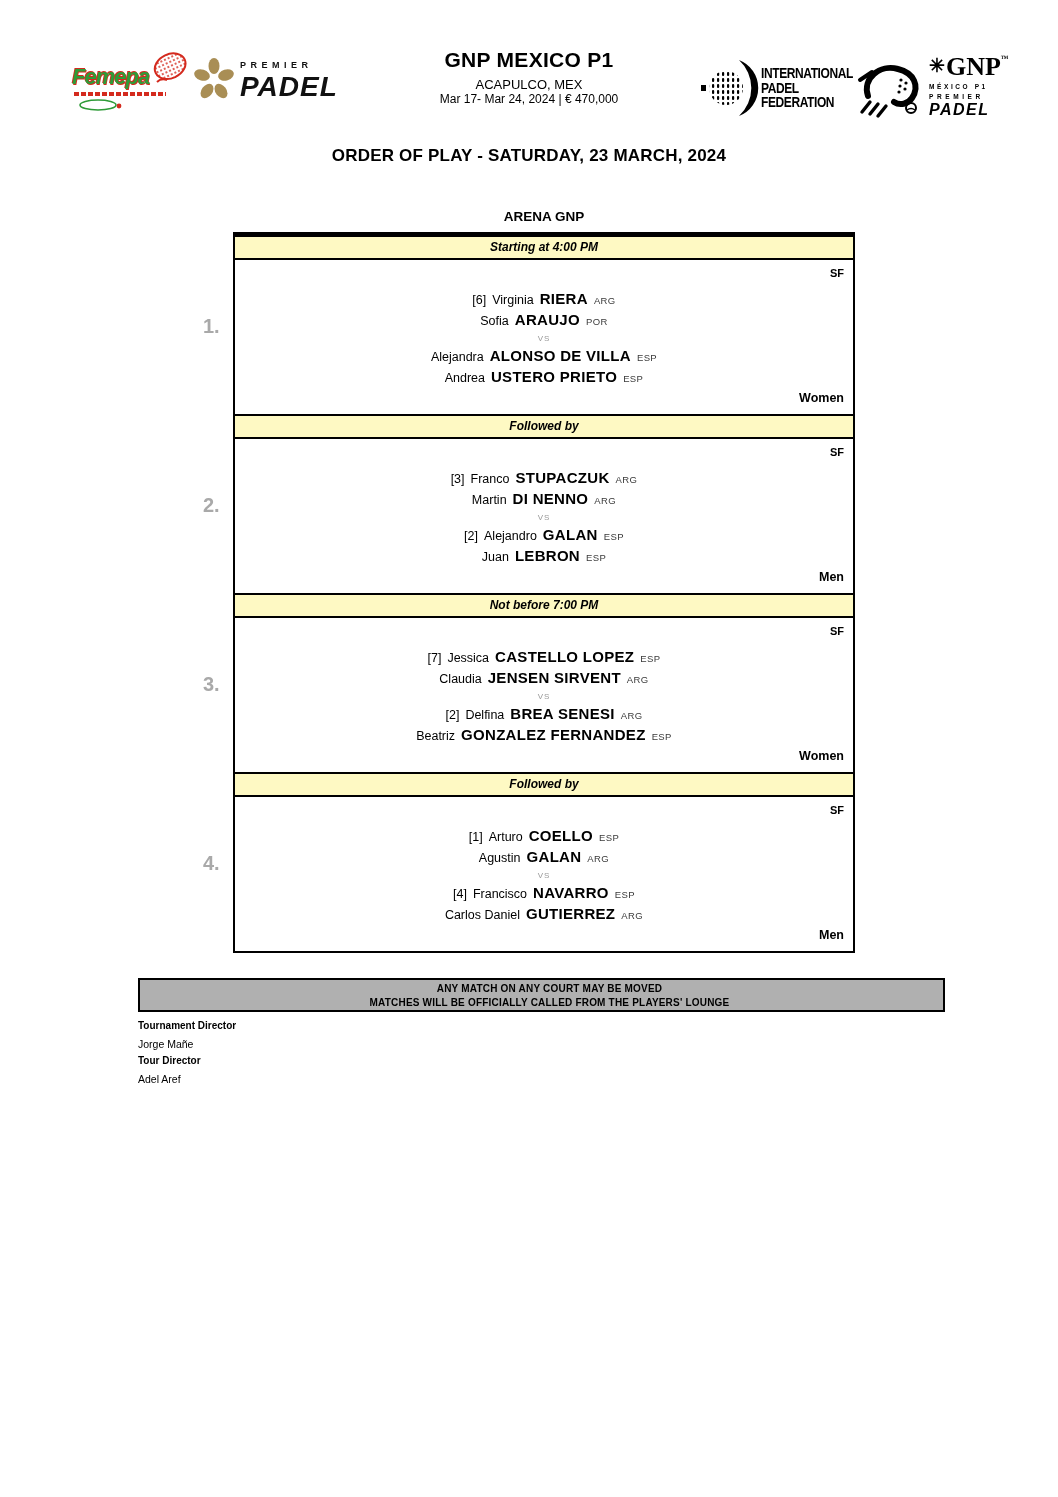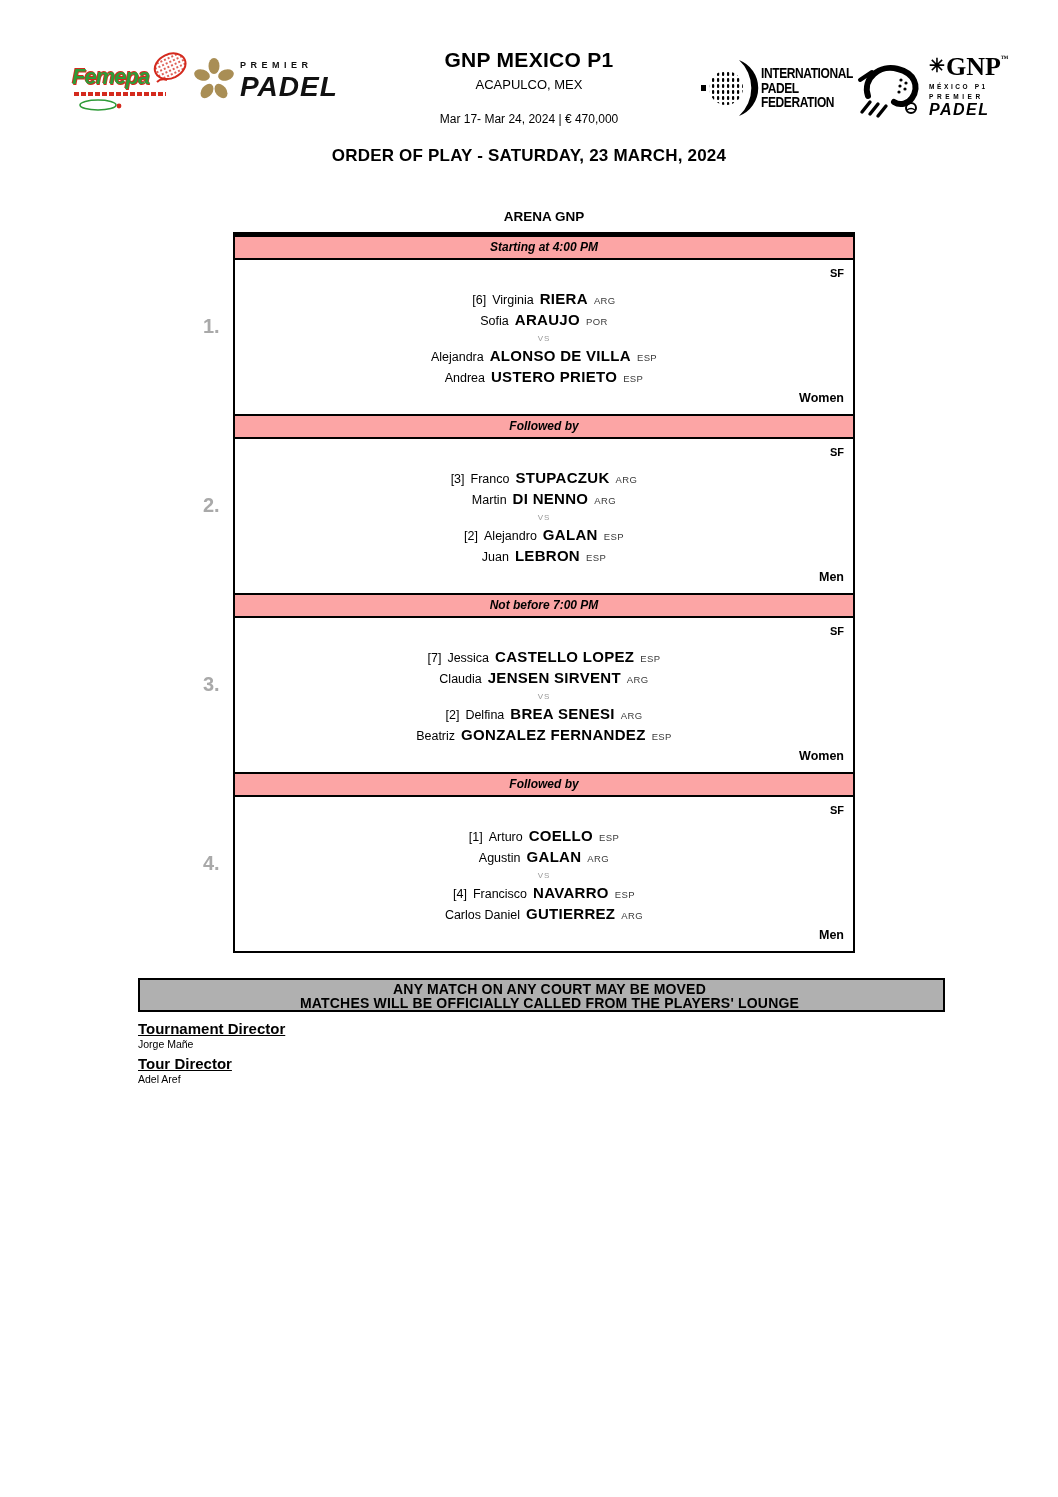--- a/index.html
+++ b/index.html
@@ -24,21 +24,21 @@
     background: repeating-linear-gradient(90deg, #d42a1e 0 5px, transparent 5px 7px);
   }
   .premier-logo { position: absolute; left: 194px; top: 58px; display: flex; align-items: center; gap: 6px; }
   .pp-text { line-height: 1; }
   .pp-premier { font-size: 9px; font-weight: bold; letter-spacing: 4.5px; color: #111; margin-bottom: 3px; }
   .pp-padel { font-size: 28px; font-weight: bold; font-style: italic; letter-spacing: 1px; color: #111; }
 
   .tournament-info { position: absolute; left: 369px; top: 48px; width: 320px; text-align: center; }
   .t-title { font-size: 21px; font-weight: bold; letter-spacing: 0.3px; }
   .t-loc { font-size: 13px; margin-top: 5px; }
-  .t-dates { font-size: 12px; margin-top: 20px; }
+  .t-dates { font-size: 12px; margin-top: 0; }
 
   .ipf-logo { position: absolute; left: 701px; top: 53px; display: flex; align-items: center; }
   .ipf-text { font-weight: bold; font-size: 15px; line-height: 14.5px; letter-spacing: -0.5px;
               transform: scaleX(0.8); transform-origin: left center; }
   .ipf-text span { display: block; }
 
   .gnp-logo { position: absolute; left: 854px; top: 50px; display: flex; align-items: center; gap: 3px; }
   .gnp-text { line-height: 1; }
   .gnp-line1 { font-family: "Liberation Serif", serif; font-weight: bold; font-size: 26px; letter-spacing: 0; display: flex; align-items: flex-start; }
   .gnp-mark { font-family: "Liberation Sans", sans-serif; font-size: 19px; margin-right: 1px; margin-top: 2px; }
@@ -49,48 +49,48 @@
 
   
   .page-title { position: absolute; top: 146px; left: 0; width: 1058px; text-align: center;
                 font-size: 17px; font-weight: bold; letter-spacing: 0.2px; }
   .court-name { position: absolute; top: 209px; left: 233px; width: 622px; text-align: center;
                 font-size: 13.5px; font-weight: bold; }
 
   
   .schedule-box { position: absolute; top: 232px; left: 233px; width: 618px;
                   border: 2px solid #000; border-top: 5px solid #000; background: #fff; }
-  .session-header { background: #fca5a5; border-top: 2px solid #000; border-bottom: 2px solid #000;
+  .session-header { background: #fef9c3; border-top: 2px solid #000; border-bottom: 2px solid #000;
                     height: 21px; line-height: 21px; text-align: center;
                     font-weight: bold; font-style: italic; font-size: 12px; }
   .session-header:first-child { border-top: none; }
   .match-content { position: relative; height: 154px; background: #fff; }
   .match-number { position: absolute; left: -32px; top: 55px; color: #a9a9a9;
                   font-weight: bold; font-size: 20px; }
   .round { position: absolute; top: 7px; right: 9px; font-weight: bold; font-size: 11px; }
   .gender { position: absolute; bottom: 9px; right: 9px; font-weight: bold; font-size: 12.5px; }
   .players { position: absolute; top: 30px; left: 0; right: 0; }
   .player-line { display: flex; justify-content: center; align-items: baseline; gap: 6px;
                  height: 21px; font-size: 12.5px; }
   .player-line .seed:empty { display: none; }
   .player-line .last { font-weight: bold; font-size: 15px; letter-spacing: 0.3px; }
   .player-line .country { font-size: 9.5px; color: #3a3a3a; letter-spacing: 0.4px; }
   .vs-line { text-align: center; font-size: 8px; color: #999; height: 15px; line-height: 13px; letter-spacing: 0.8px; }
 
   
   .notice-box { position: absolute; top: 978px; left: 138px; width: 803px; height: 28px;
                 background: #b0b0b0; border: 2px solid #000; text-align: center;
                 padding-top: 2px; }
-  .notice-box div { font-size: 14px; font-weight: bold; line-height: 14px; letter-spacing: 0.2px; padding-left: 16px; }
+  .notice-box div { font-size: 10px; font-weight: bold; line-height: 14px; letter-spacing: 0.2px; padding-left: 16px; }
 
   .officials { position: absolute; top: 1020px; left: 138px; width: 807px;
                display: flex; justify-content: space-between; }
   .off-col { display: flex; flex-direction: column; }
   .off-col.right { text-align: right; }
-  .off-label { font-size: 15px; font-weight: bold; text-decoration: underline; height: 18px; }
+  .off-label { font-size: 10px; font-weight: bold; height: 18px; }
   .off-value { font-size: 10.5px; height: 17px; }
 </style>
 </head>
 <body>
 
 <div class="page">
 
   <div class="femepa-logo">
     <div class="femepa-row">
       <span class="femepa-word">Femepa</span>

